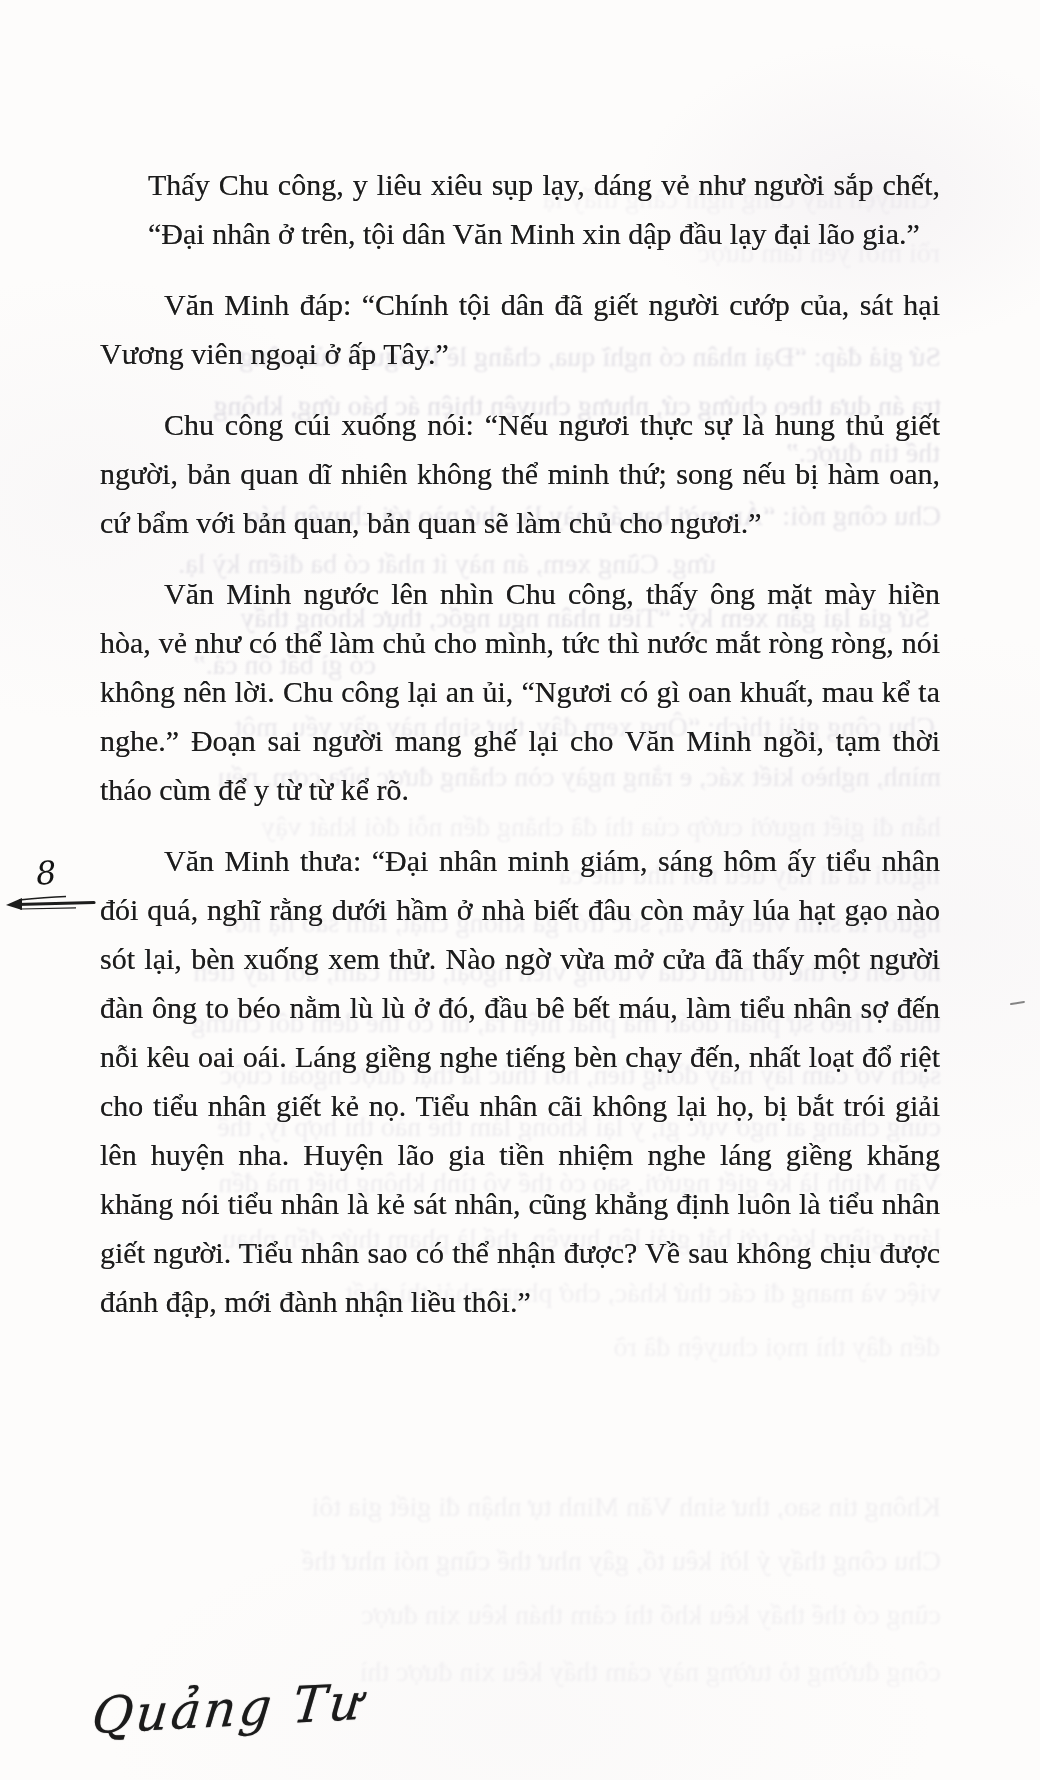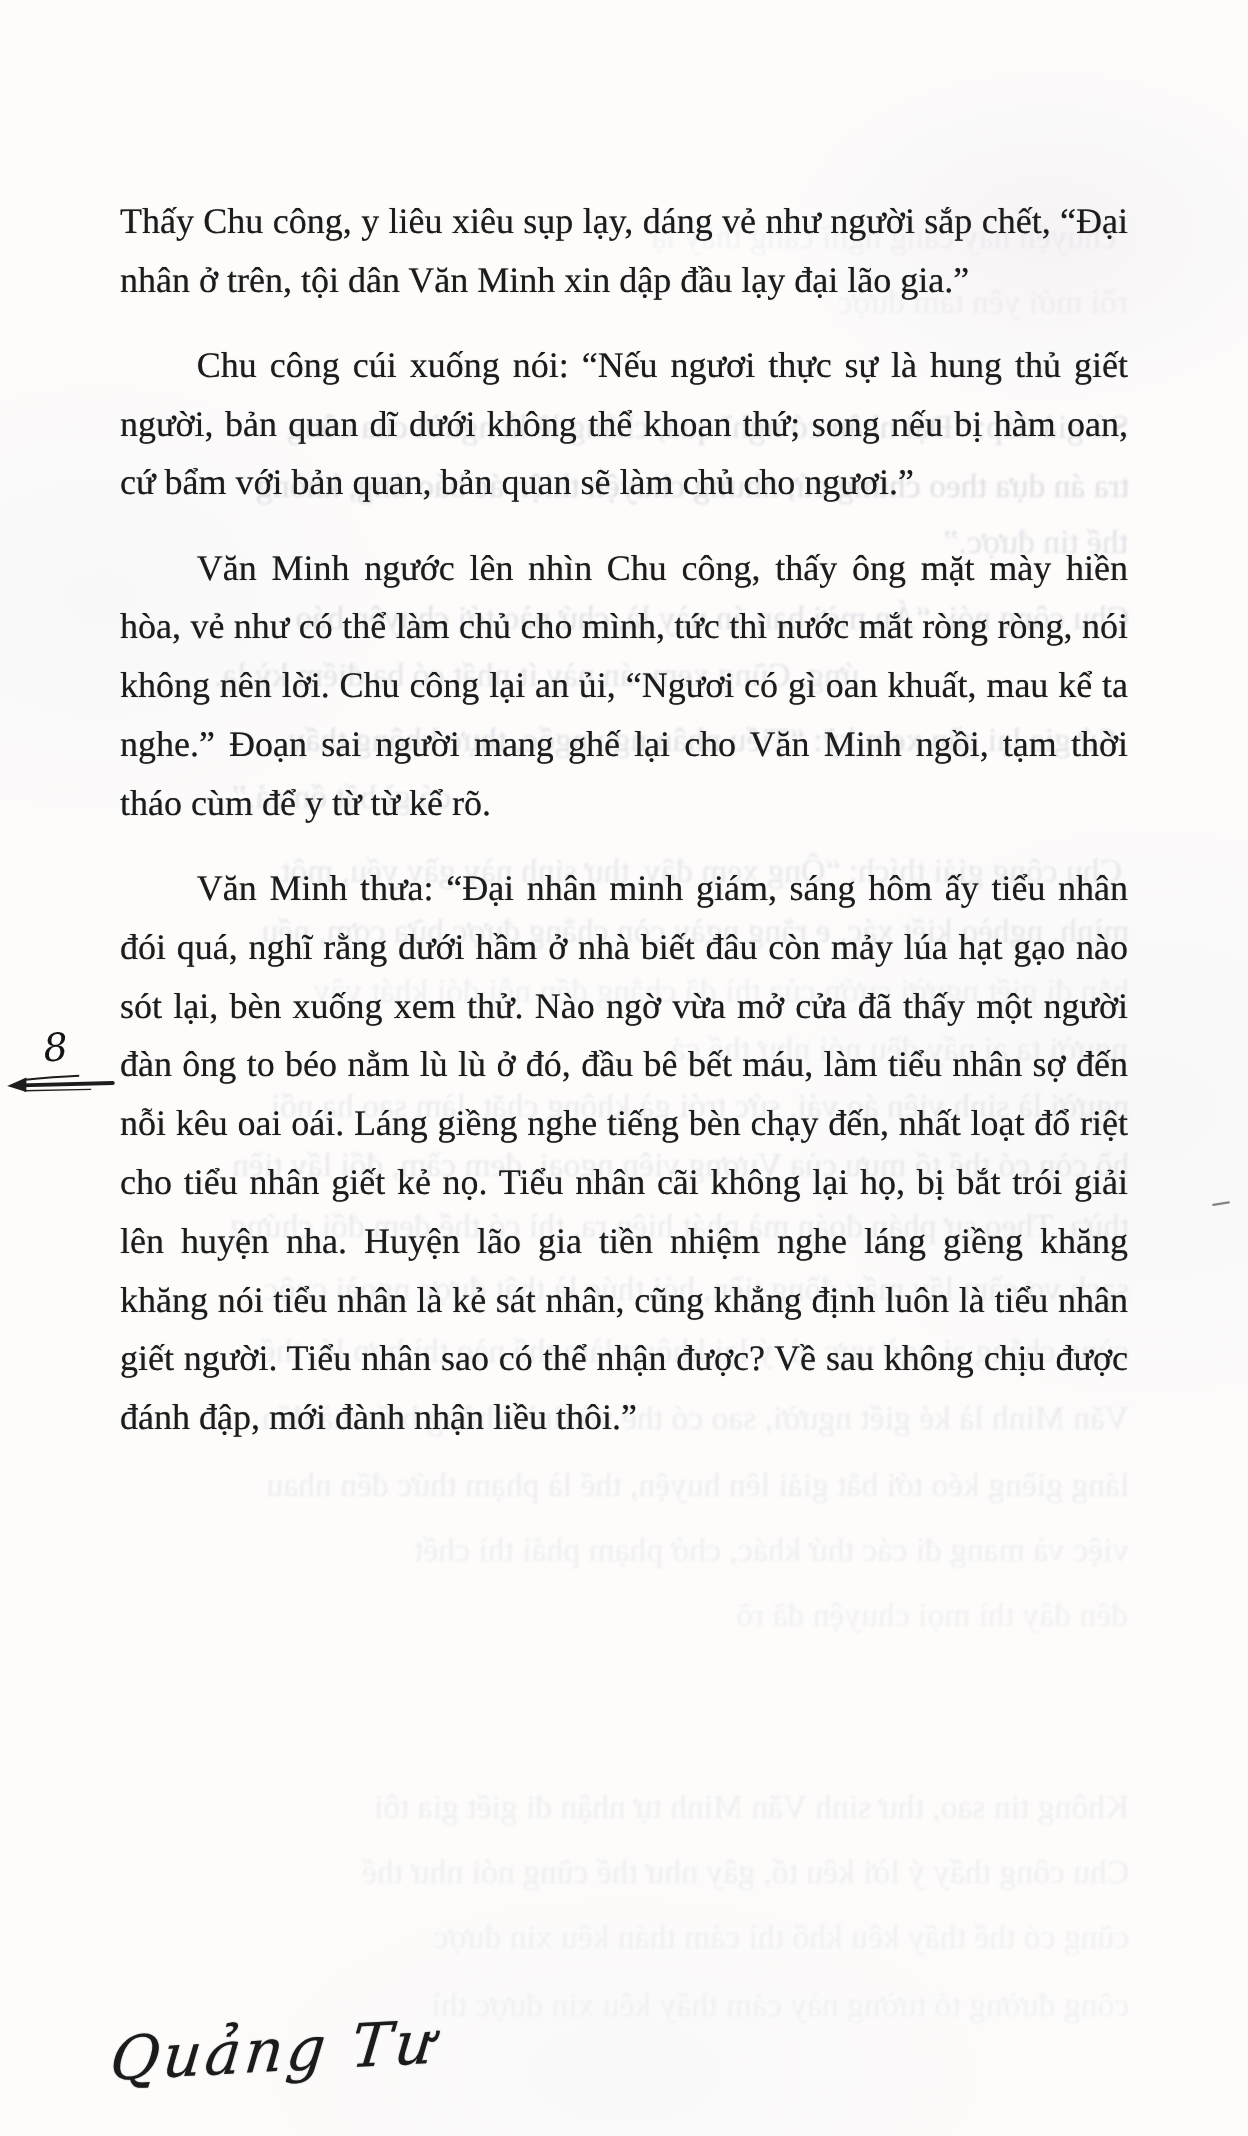--- a/index.html
+++ b/index.html
@@ -29,21 +29,21 @@
   }
   
   .text-block {
     position: absolute; left: 100px; top: 160px; width: 840px;
     font-size: 30px; line-height: 49px;
     color: #1c1c1c;
     text-align: justify;
     text-shadow: 0 0 0.6px rgba(25,25,25,.65);
   }
   .text-block p { margin: 0 0 22px 0; text-indent: 64px; }
-  .text-block p.flush { text-indent: 0; }
+  .text-block p.flush { text-indent: 0; margin-left: 48px; }
   
   .page-num {
     position: absolute; left: 36px; top: 854px;
     font-family: "DejaVu Serif", serif; font-style: italic;
     font-size: 32px; color: #141414; transform: rotate(-4deg);
   }
   .pen-mark { position: absolute; left: 4px; top: 893px; width: 92px; height: 22px; }
   
   .margin-dash {
     position: absolute; left: 1010px; top: 1002px;
@@ -89,21 +89,22 @@
       <div class="ghost-line" style="top: 1276px; left: 96px; width: 845px; opacity: 0.09;">việc và mang đi các thứ khác, chớ phạm phải thì chết</div>
       <div class="ghost-line" style="top: 1330px; left: 400px; width: 540px; opacity: 0.08;">đến đây thì mọi chuyện đã rõ</div>
       <div class="ghost-line" style="top: 1490px; left: 96px; width: 845px; opacity: 0.09;">Không tin sao, thư sinh Văn Minh tự nhận đi giết gia tôi</div>
       <div class="ghost-line" style="top: 1544px; left: 96px; width: 845px; opacity: 0.09;">Chu công thấy ý lời kêu tố, gây như thế cũng nói như thế</div>
       <div class="ghost-line" style="top: 1598px; left: 96px; width: 845px; opacity: 0.08;">cũng có thể thấy kêu khổ thì cảm thán kêu xin được</div>
       <div class="ghost-line" style="top: 1655px; left: 96px; width: 845px; opacity: 0.07;">công đường tỏ tường này cảm thấy kêu xin được thì</div>
     </div>
 
   <div class="text-block">
     <p class="flush">Thấy Chu công, y liêu xiêu sụp lạy, dáng vẻ như người sắp chết, “Đại nhân ở trên, tội dân Văn Minh xin dập đầu lạy đại lão gia.”</p>
-    <p>Chu công cúi xuống nói: “Nếu ngươi thực sự là hung thủ giết người, bản quan dĩ dưới không thể khoan thứ; song nếu bị hàm oan, cứ bẩm với bản quan, bản quan sẽ làm chủ cho ngươi.”</p>
+    <p>Văn Minh đáp: “Chính tội dân đã giết người cướp của, sát hại Vương viên ngoại ở ấp Tây.”</p>
+    <p>Chu công cúi xuống nói: “Nếu ngươi thực sự là hung thủ giết người, bản quan dĩ nhiên không thể minh thứ; song nếu bị hàm oan, cứ bẩm với bản quan, bản quan sẽ làm chủ cho ngươi.”</p>
     <p>Văn Minh ngước lên nhìn Chu công, thấy ông mặt mày hiền hòa, vẻ như có thể làm chủ cho mình, tức thì nước mắt ròng ròng, nói không nên lời. Chu công lại an ủi, “Ngươi có gì oan khuất, mau kể ta nghe.” Đoạn sai người mang ghế lại cho Văn Minh ngồi, tạm thời tháo cùm để y từ từ kể rõ.</p>
     <p>Văn Minh thưa: “Đại nhân minh giám, sáng hôm ấy tiểu nhân đói quá, nghĩ rằng dưới hầm ở nhà biết đâu còn mảy lúa hạt gạo nào sót lại, bèn xuống xem thử. Nào ngờ vừa mở cửa đã thấy một người đàn ông to béo nằm lù lù ở đó, đầu bê bết máu, làm tiểu nhân sợ đến nỗi kêu oai oái. Láng giềng nghe tiếng bèn chạy đến, nhất loạt đổ riệt cho tiểu nhân giết kẻ nọ. Tiểu nhân cãi không lại họ, bị bắt trói giải lên huyện nha. Huyện lão gia tiền nhiệm nghe láng giềng khăng khăng nói tiểu nhân là kẻ sát nhân, cũng khẳng định luôn là tiểu nhân giết người. Tiểu nhân sao có thể nhận được? Về sau không chịu được đánh đập, mới đành nhận liều thôi.”</p>
   </div>
 
   <div class="page-num">8</div>
   <div class="pen-mark">
     <svg width="92" height="22" viewBox="0 0 92 22" xmlns="http://www.w3.org/2000/svg">
       <path d="M2,12 L18,5 L18,17 Z" fill="#1d1d1d"></path>
       <path d="M15,7 C35,5 50,4 62,3.5" stroke="#1d1d1d" stroke-width="1.6" fill="none"></path>
       <path d="M13,11.5 L90,9.5" stroke="#1d1d1d" stroke-width="3.2" fill="none" stroke-linecap="round"></path>

